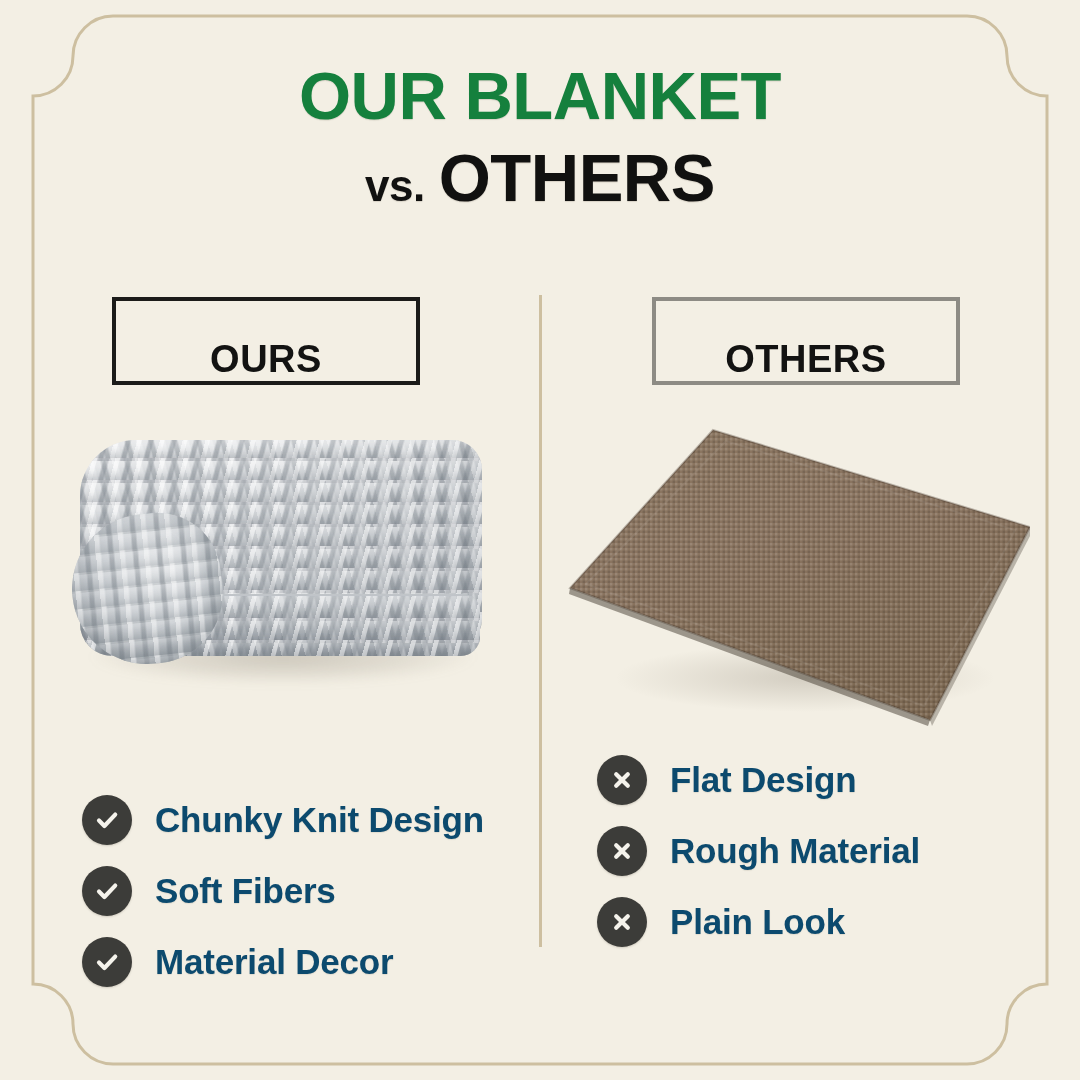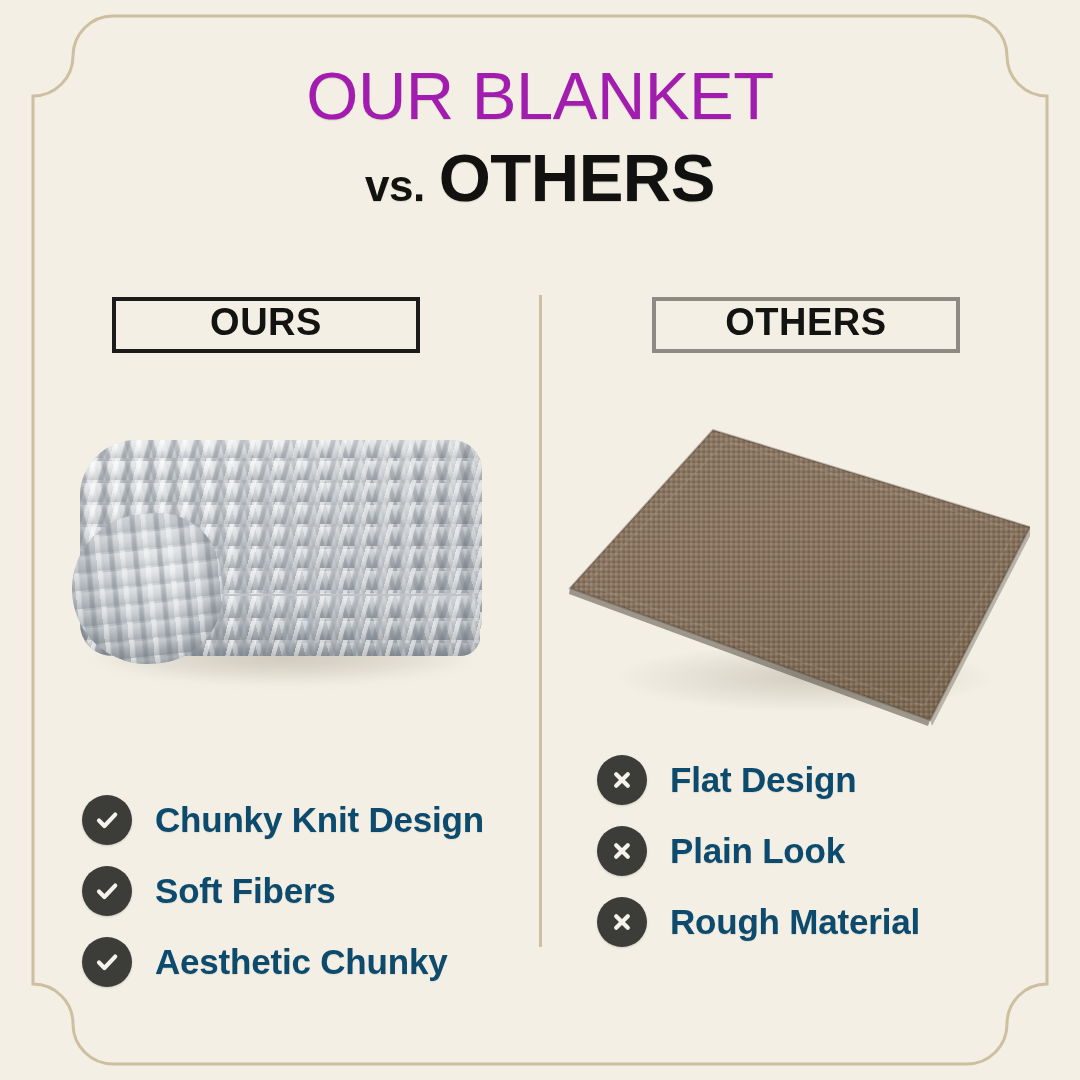--- a/index.html
+++ b/index.html
@@ -28,23 +28,23 @@
   
   .title-block {
     position: absolute;
     left: 0; top: 62px;
     width: 1080px;
     text-align: center;
   }
   .title-line1 {
     display: block;
     font-size: 67px;
-    font-weight: 400;
+    font-weight: 700;
     letter-spacing: -0.5px;
-    color: #a21caf;
+    color: #15803d;
     line-height: 1.0;
     text-shadow: 0 1px 1px rgba(90,80,60,0.18);
   }
   .title-line2 {
     display: block;
     margin-top: 15px;
     line-height: 1.0;
     white-space: nowrap;
   }
   .title-vs {
@@ -60,23 +60,23 @@
     font-weight: 700;
     color: #111110;
     letter-spacing: -0.5px;
     margin-left: 14px;
     text-shadow: 0 1px 1px rgba(90,80,60,0.18);
   }
 
   
   .col-header {
     position: absolute;
-    height: 56px;
+    height: 88px;
     display: flex;
-    align-items: flex-start;
+    align-items: flex-end;
     justify-content: center;
     background: transparent;
     box-sizing: border-box;
   }
   .col-header-label {
     font-size: 38px;
     font-weight: 700;
     letter-spacing: 0.5px;
     color: #131312;
   }
@@ -327,44 +327,44 @@
           </svg>
       </span>
       <span class="feature-label">Soft Fibers</span>
     </div>
     <div class="feature-item">
       <span class="feature-icon">
         <svg width="28" height="28" viewBox="0 0 28 28">
             <path d="M6 14.6 L11.4 20 L22.2 8.6" fill="none" stroke="#f5f3ec" stroke-width="4.2" stroke-linecap="round" stroke-linejoin="round"></path>
           </svg>
       </span>
-      <span class="feature-label">Aesthetic Chunky</span>
+      <span class="feature-label">Material Decor</span>
     </div>
   </div>
 
   <div class="feature-list" id="list-others">
     <div class="feature-item">
       <span class="feature-icon">
         <svg width="28" height="28" viewBox="0 0 28 28">
             <path d="M8.2 8.2 L19.8 19.8 M19.8 8.2 L8.2 19.8" fill="none" stroke="#f5f3ec" stroke-width="4.2" stroke-linecap="round"></path>
           </svg>
       </span>
       <span class="feature-label">Flat Design</span>
     </div>
     <div class="feature-item">
       <span class="feature-icon">
         <svg width="28" height="28" viewBox="0 0 28 28">
             <path d="M8.2 8.2 L19.8 19.8 M19.8 8.2 L8.2 19.8" fill="none" stroke="#f5f3ec" stroke-width="4.2" stroke-linecap="round"></path>
           </svg>
       </span>
+      <span class="feature-label">Rough Material</span>
+    </div>
+    <div class="feature-item">
+      <span class="feature-icon">
+        <svg width="28" height="28" viewBox="0 0 28 28">
+            <path d="M8.2 8.2 L19.8 19.8 M19.8 8.2 L8.2 19.8" fill="none" stroke="#f5f3ec" stroke-width="4.2" stroke-linecap="round"></path>
+          </svg>
+      </span>
       <span class="feature-label">Plain Look</span>
     </div>
-    <div class="feature-item">
-      <span class="feature-icon">
-        <svg width="28" height="28" viewBox="0 0 28 28">
-            <path d="M8.2 8.2 L19.8 19.8 M19.8 8.2 L8.2 19.8" fill="none" stroke="#f5f3ec" stroke-width="4.2" stroke-linecap="round"></path>
-          </svg>
-      </span>
-      <span class="feature-label">Rough Material</span>
-    </div>
   </div>
 
 </div>
 
 </body></html>

